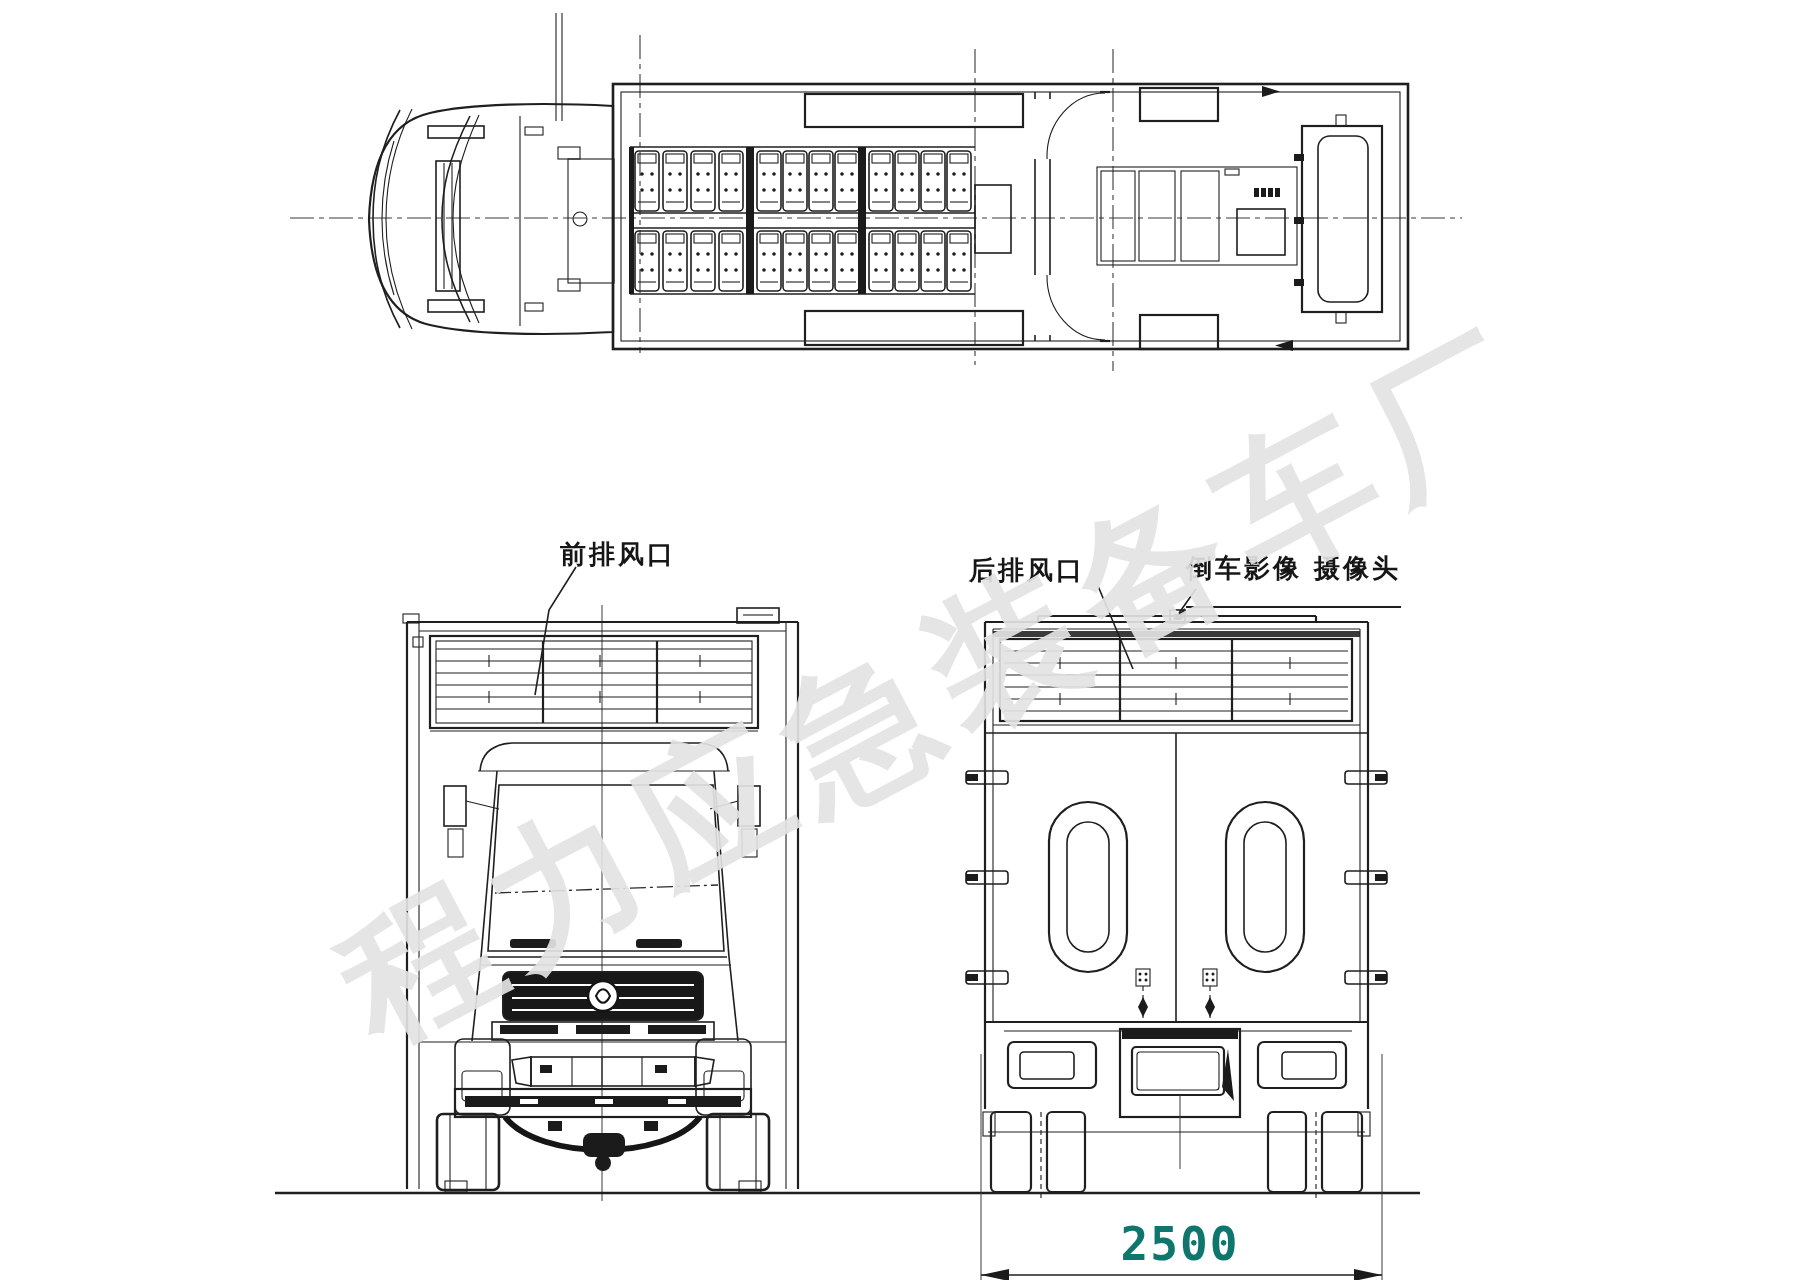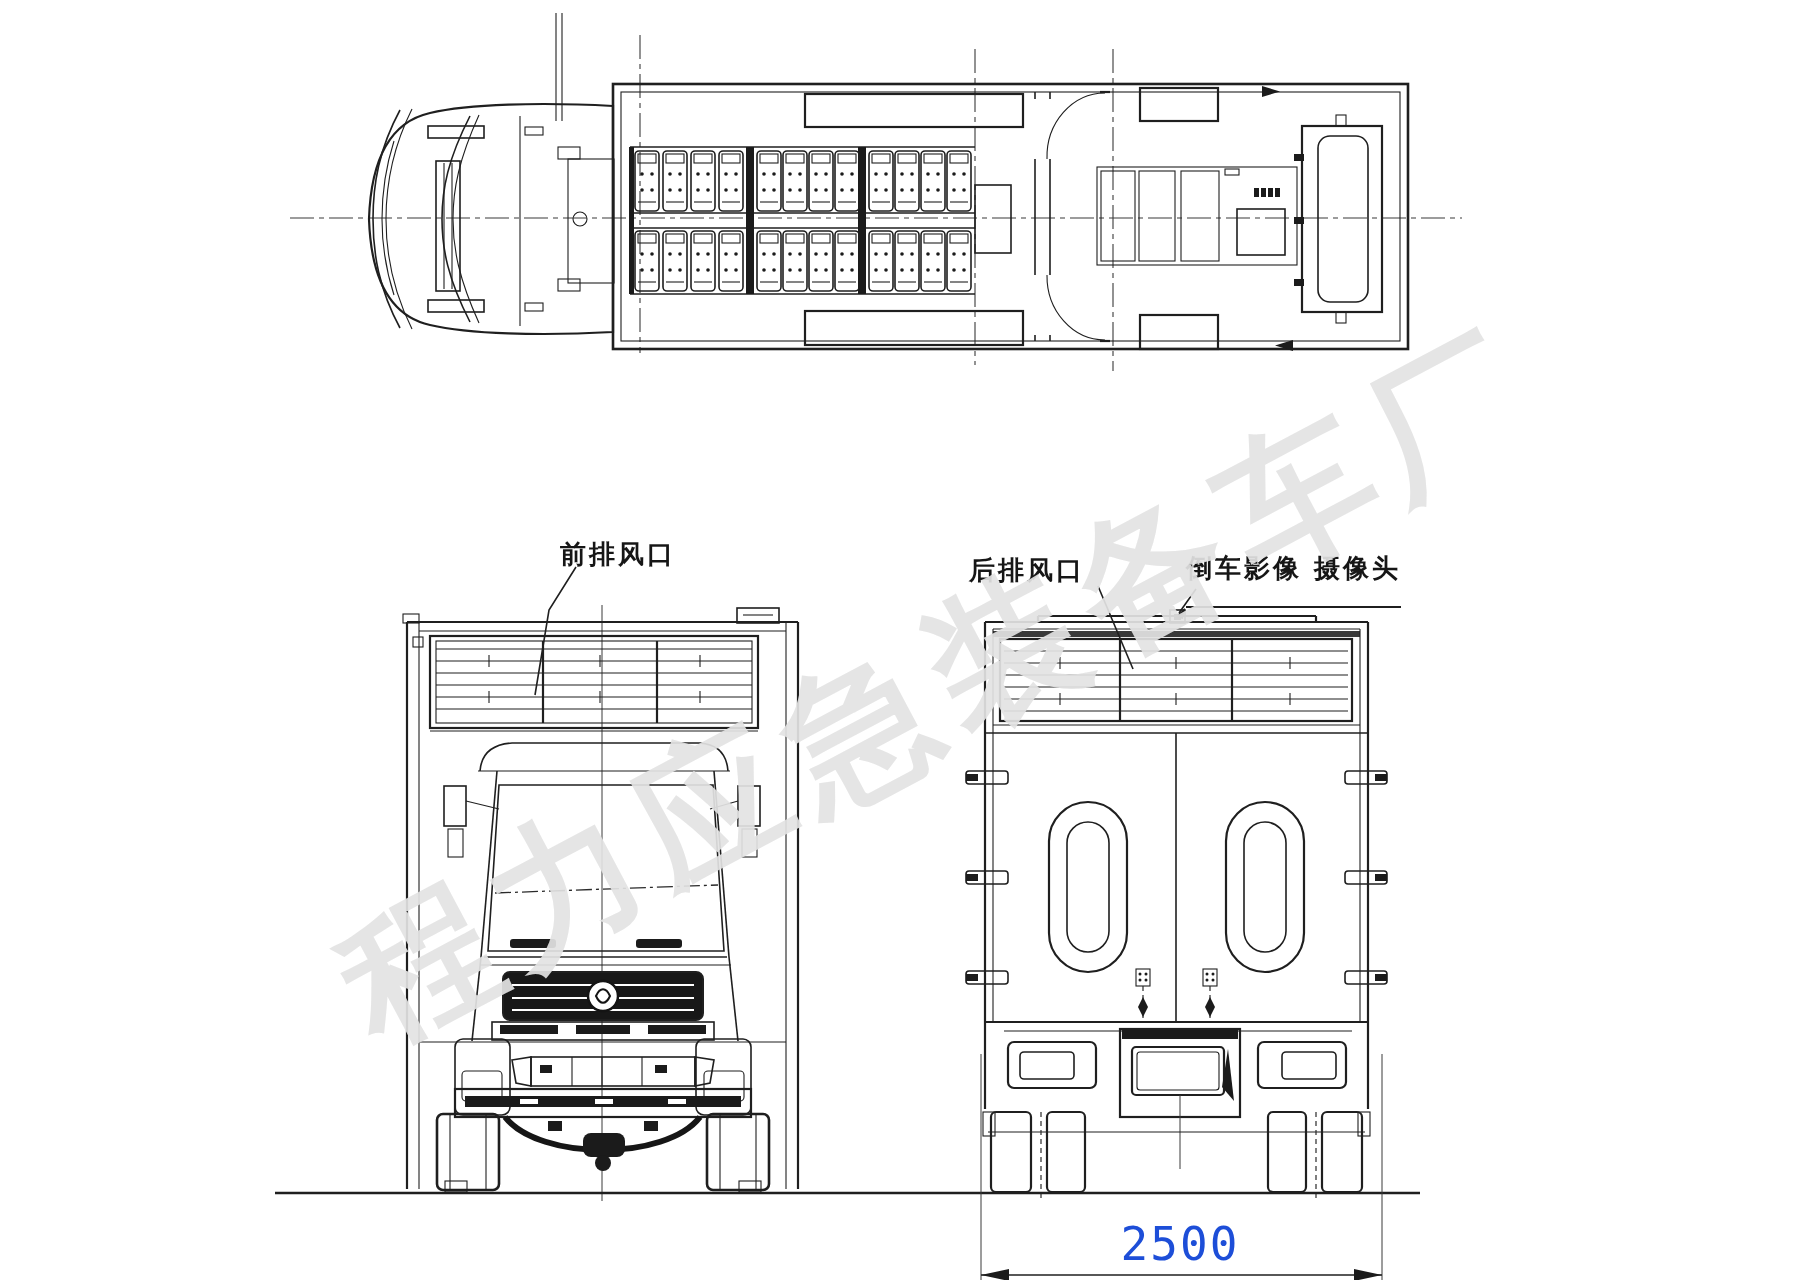--- a/index.html
+++ b/index.html
@@ -14,21 +14,21 @@
   .fillk{fill:#1b1b1b;stroke:none;}
   .cl{stroke:#3a3a3a;stroke-width:1.1;fill:none;stroke-dasharray:24 5 5 5;}
   .thin{stroke:#3a3a3a;stroke-width:1;fill:none;}
   .dashdot{stroke:#2a2a2a;stroke-width:1.3;fill:none;stroke-dasharray:16 4 3 4;}
   .dash{stroke:#2a2a2a;stroke-width:1.2;fill:none;stroke-dasharray:5 4;}
   .anno{position:absolute;z-index:2;color:#161616;font-weight:600;font-size:26px;
         letter-spacing:3px;white-space:nowrap;}
   .anno.underlined{border-bottom:2px solid #1f1f1f;padding-bottom:20px;}
   #dim-text{position:absolute;z-index:2;left:1040px;top:1208px;width:280px;text-align:center;
         font-family:"DejaVu Sans Mono","Liberation Mono",monospace;font-size:46px;
-        color:#1d4ed8;font-weight:400;letter-spacing:2px;}
+        color:#0f766e;font-weight:700;letter-spacing:2px;}
   #watermark{position:absolute;z-index:3;left:180px;top:320px;width:1520px;height:720px;
         display:flex;align-items:center;justify-content:center;pointer-events:none;}
   #watermark span{display:block;transform:rotate(-28deg);font-size:150px;font-weight:700;
         letter-spacing:16px;color:#e3e3e3;opacity:0.92;white-space:nowrap;}
 </style>
 </head>
 <body>
 
 <div id="stage">
 

